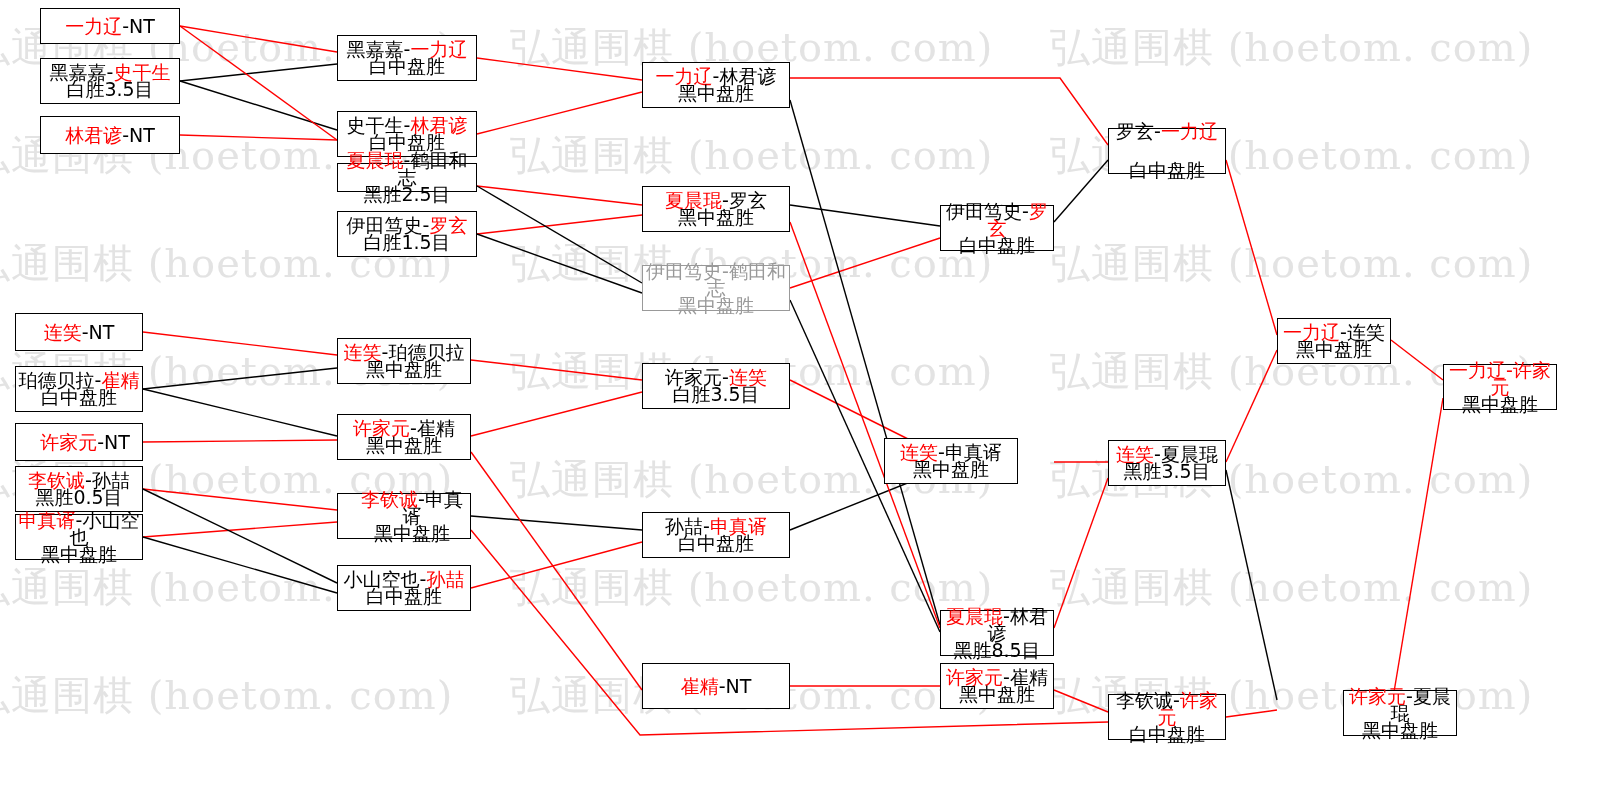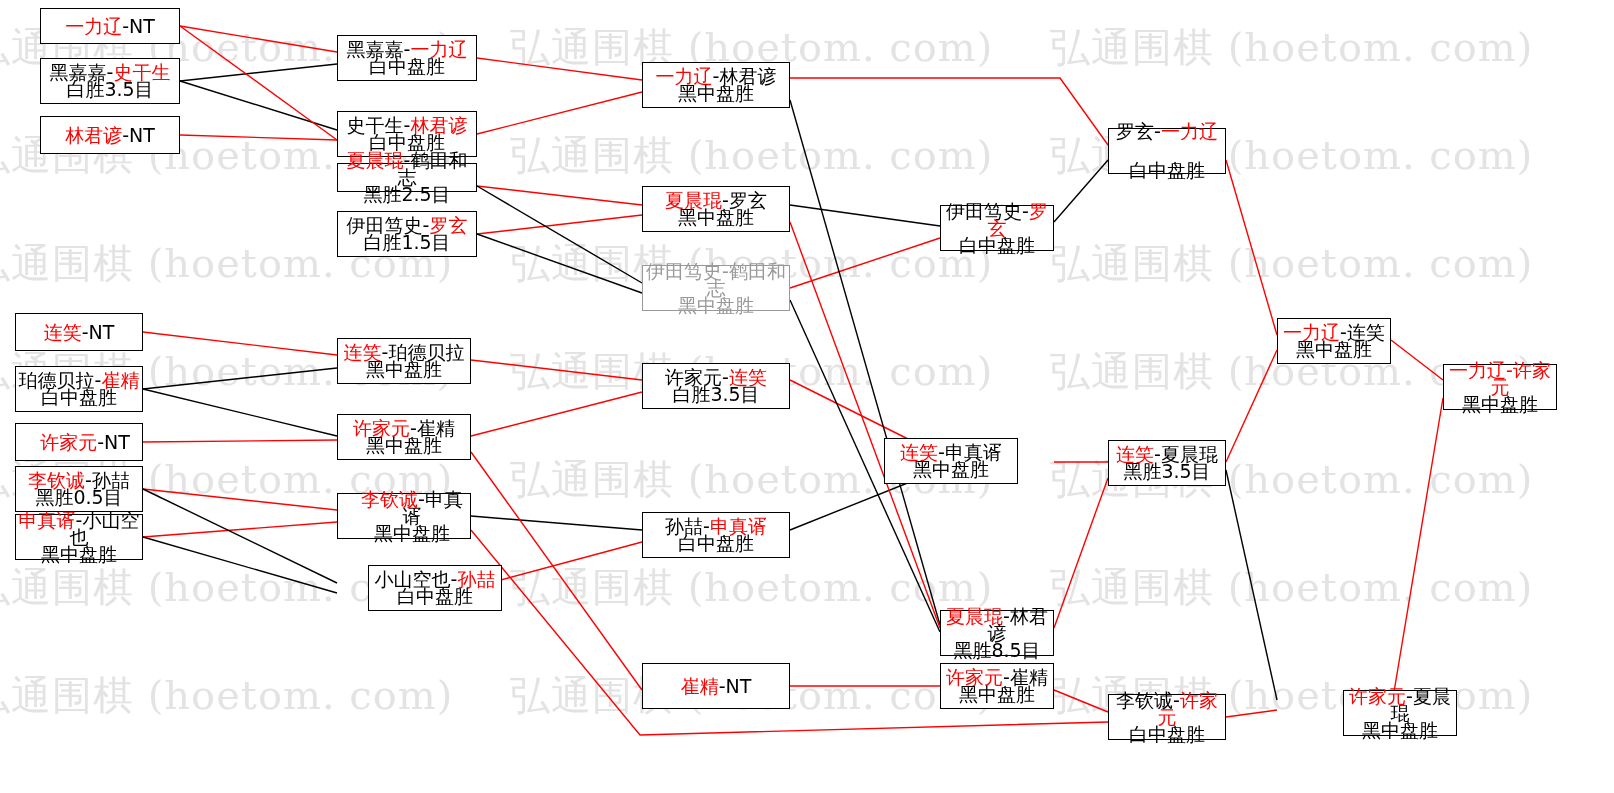--- a/index.html
+++ b/index.html
@@ -167,21 +167,21 @@
       <div class="l2"><span>黑中盘胜</span></div>
     </div>
     <div class="node" style="left: 337px; top: 414px; width: 134px; height: 46px;">
       <div class="l2"><span class="red">许家元</span><span>-崔精</span></div>
       <div class="l2"><span>黑中盘胜</span></div>
     </div>
     <div class="node" style="left: 337px; top: 493px; width: 134px; height: 46px; padding-left: 16px;">
       <div class="l2"><span class="red">李钦诚</span><span>-申真谞</span></div>
       <div class="l2"><span>黑中盘胜</span></div>
     </div>
-    <div class="node" style="left: 337px; top: 565px; width: 134px; height: 46px; margin-left: 31px;">
+    <div class="node" style="left: 337px; top: 565px; width: 134px; height: 46px;">
       <div class="l2"><span>小山空也-</span><span class="red">孙喆</span></div>
       <div class="l2"><span>白中盘胜</span></div>
     </div>
     <div class="node" style="left: 642px; top: 363px; width: 148px; height: 46px;">
       <div class="l2"><span>许家元-</span><span class="red">连笑</span></div>
       <div class="l2"><span>白胜3.5目</span></div>
     </div>
     <div class="node" style="left: 642px; top: 512px; width: 148px; height: 46px;">
       <div class="l2"><span>孙喆-</span><span class="red">申真谞</span></div>
       <div class="l2"><span>白中盘胜</span></div>

